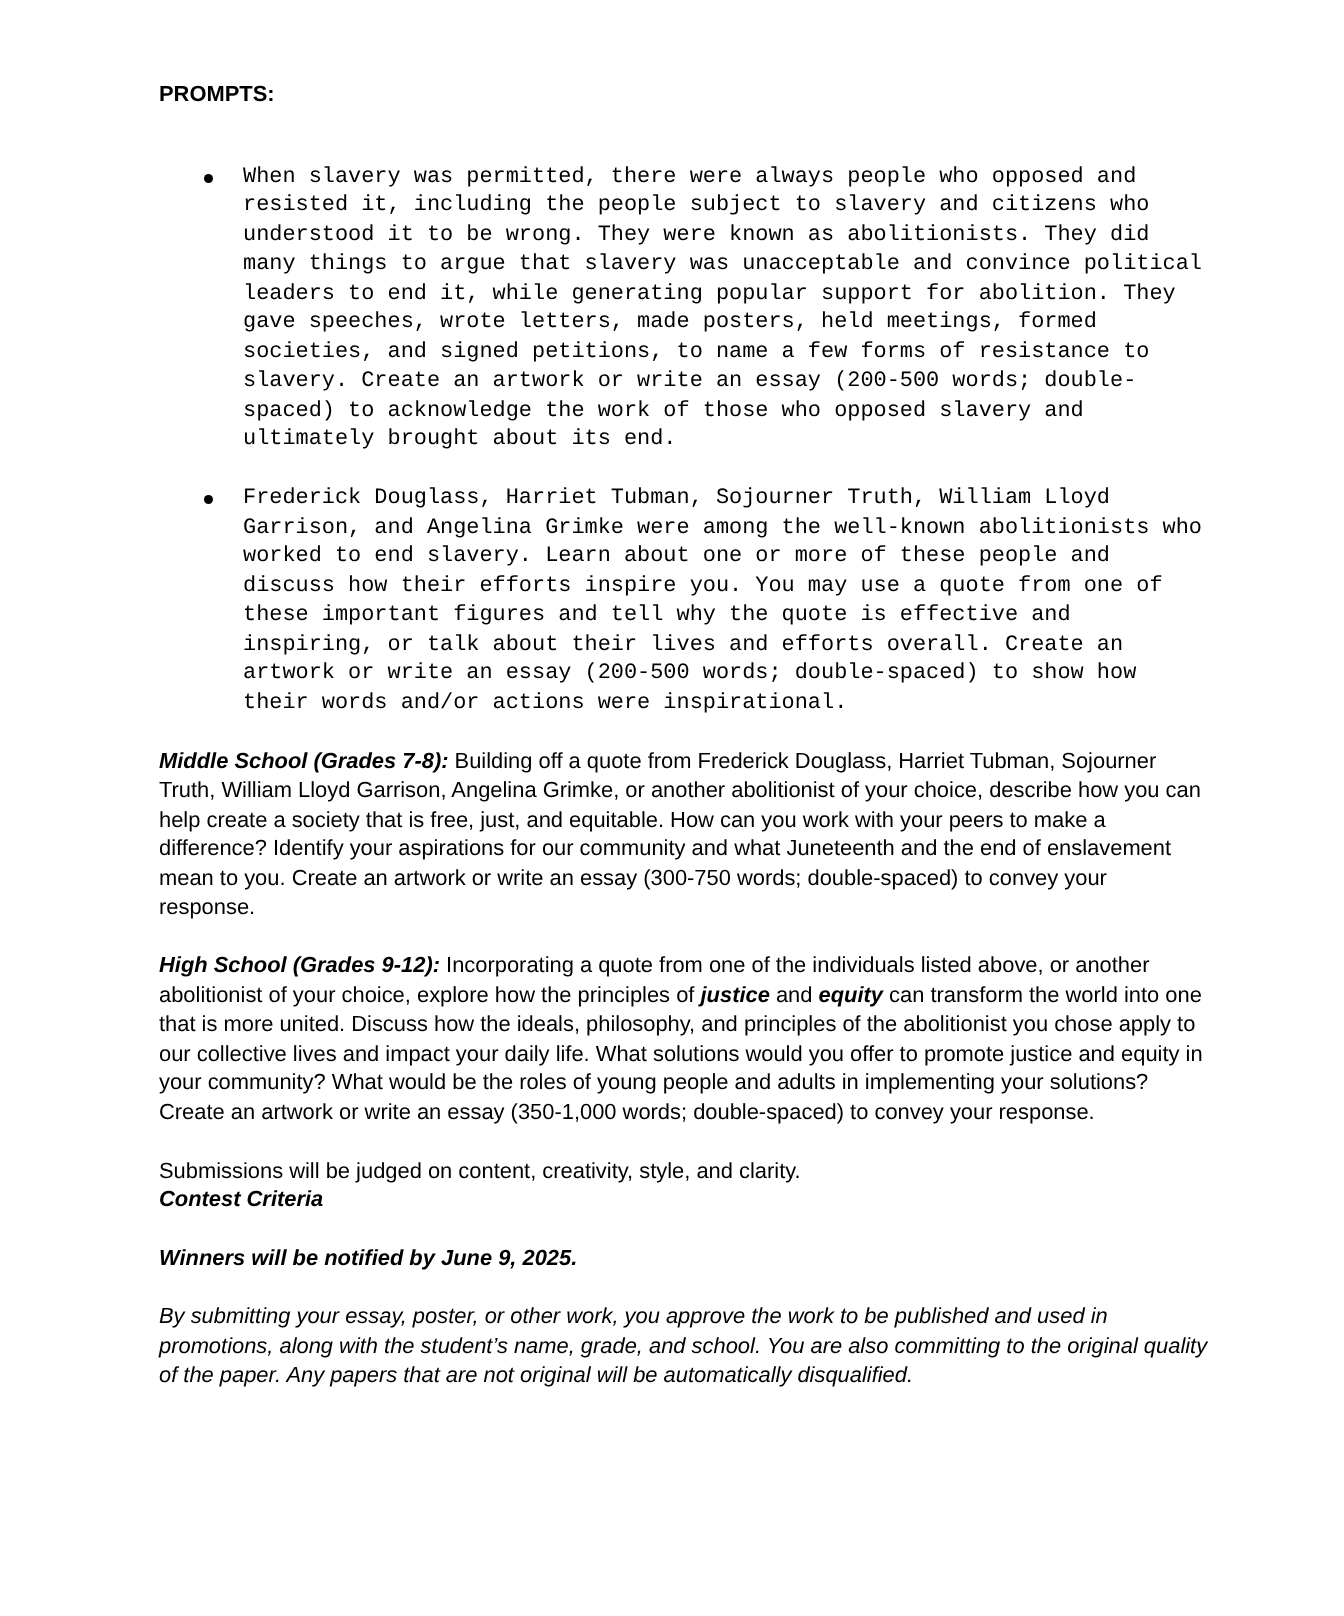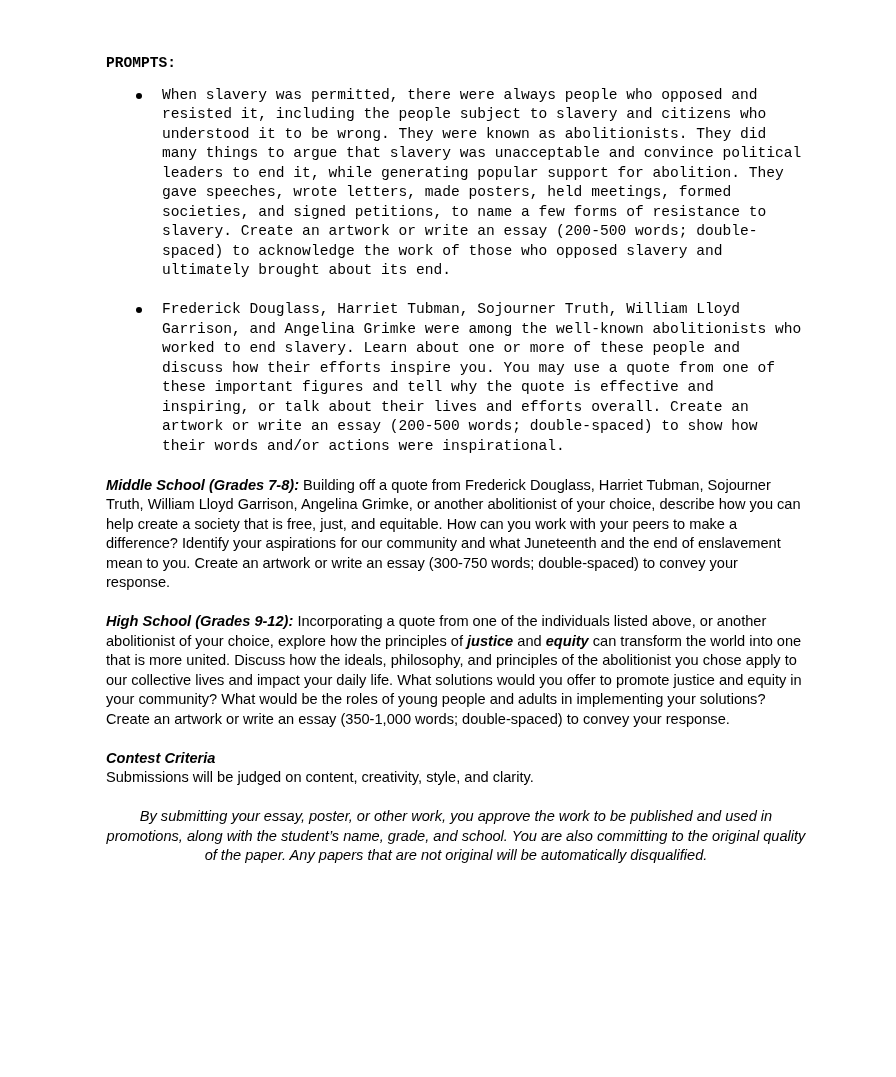--- a/index.html
+++ b/index.html
@@ -21,22 +21,21 @@
       position: absolute;
       left: 106px;
       top: 54px;
       width: 700px;
     }
     .heading {
       font-weight: bold;
       margin: 0;
     }
     .prompts-title {
-      margin: 0 0 12px 0;
-      font-family: Liberation Mono, monospace;
+      margin: 0 0 35px 0;
     }
     .elem-title {
       margin: 0 0 19.5px 0;
     }
     ul.bullets {
       list-style: none;
       margin: 3px;
       padding: 0;
       font-family: Liberation Mono, monospace;
     }
@@ -51,21 +50,21 @@
       top: 7px;
       width: 6px;
       height: 6px;
       border-radius: 50%;
       background: #000;
     }
     p {
       margin: 0 0 19.5px 0;
     }
     b, .bold { font-weight: bold; font-style: italic; }
-    .italic { font-style: italic; text-align: center; }
+    .italic { font-style: italic; }
     .block { margin: 0 0 19.5px 0; }
     .line { display: block; }
   </style>
 </head>
 <body>
 
 <div class="page">
 
   <p class="heading prompts-title">PROMPTS:</p>
 
@@ -79,24 +78,25 @@
       <span class="bullet-dot"></span>
       <span>Frederick Douglass, Harriet Tubman, Sojourner Truth, William Lloyd Garrison, and Angelina Grimke were among the well-known abolitionists who worked to end slavery.  Learn about one or more of these people and discuss how their efforts inspire you.  You may use a quote from one of these important figures and tell why the quote is effective and inspiring, or talk about their lives and efforts overall. Create an artwork or write an essay (200-500 words; double-spaced) to show how their words and/or actions were inspirational.</span>
     </li>
   </ul>
 
   <p><span class="bold">Middle School (Grades 7-8):</span><span> Building off a quote from Frederick Douglass, Harriet Tubman, Sojourner Truth, William Lloyd Garrison, Angelina Grimke, or another abolitionist of your choice, describe how you can help create a society that is free, just, and equitable. How can you work with your peers to make a difference? Identify your aspirations for our community and what Juneteenth and the end of enslavement mean to you. Create an artwork or write an essay (300-750 words; double-spaced) to convey your response.</span></p>
 
   <p><span class="bold">High School (Grades 9-12):</span><span> Incorporating a quote from one of the individuals listed above, or another abolitionist of your choice, explore how the principles of </span><span class="bold">justice</span><span> and </span><span class="bold">equity</span><span> can transform the world into one that is more united. Discuss how the ideals, philosophy, and principles of the abolitionist you chose apply to our collective lives and impact your daily life.  What solutions would you offer to promote justice and equity in your community? What would be the roles of young people and adults in implementing your solutions? Create an artwork or write an essay (350-1,000 words; double-spaced) to convey your response.</span></p>
 
   <div class="block">
+    <span class="line">Submissions will be judged on content, creativity, style, and clarity.</span>
     <span class="line bold">Contest Criteria</span>
-    <span class="line">Submissions will be judged on content, creativity, style, and clarity.</span>
   </div>
 
   <div class="block">
+    <span class="line bold">Winners will be notified by June 9, 2025.</span>
   </div>
 
 
   <p class="italic">By submitting your essay, poster, or other work, you approve the work to be published and used in promotions, along with the student’s name, grade, and school. You are also committing to the original quality of the paper. Any papers that are not original will be automatically disqualified.</p>
 
 
 </div>
 
 </body></html>

